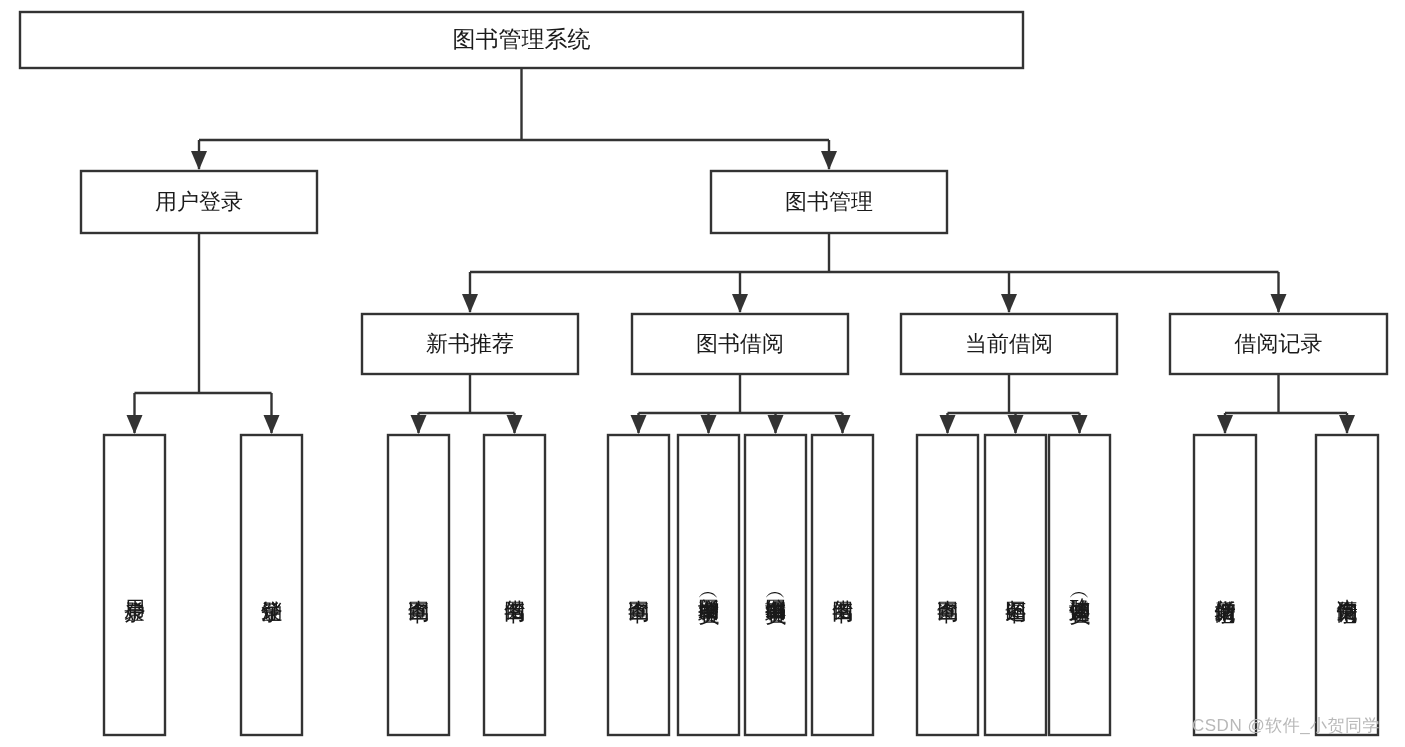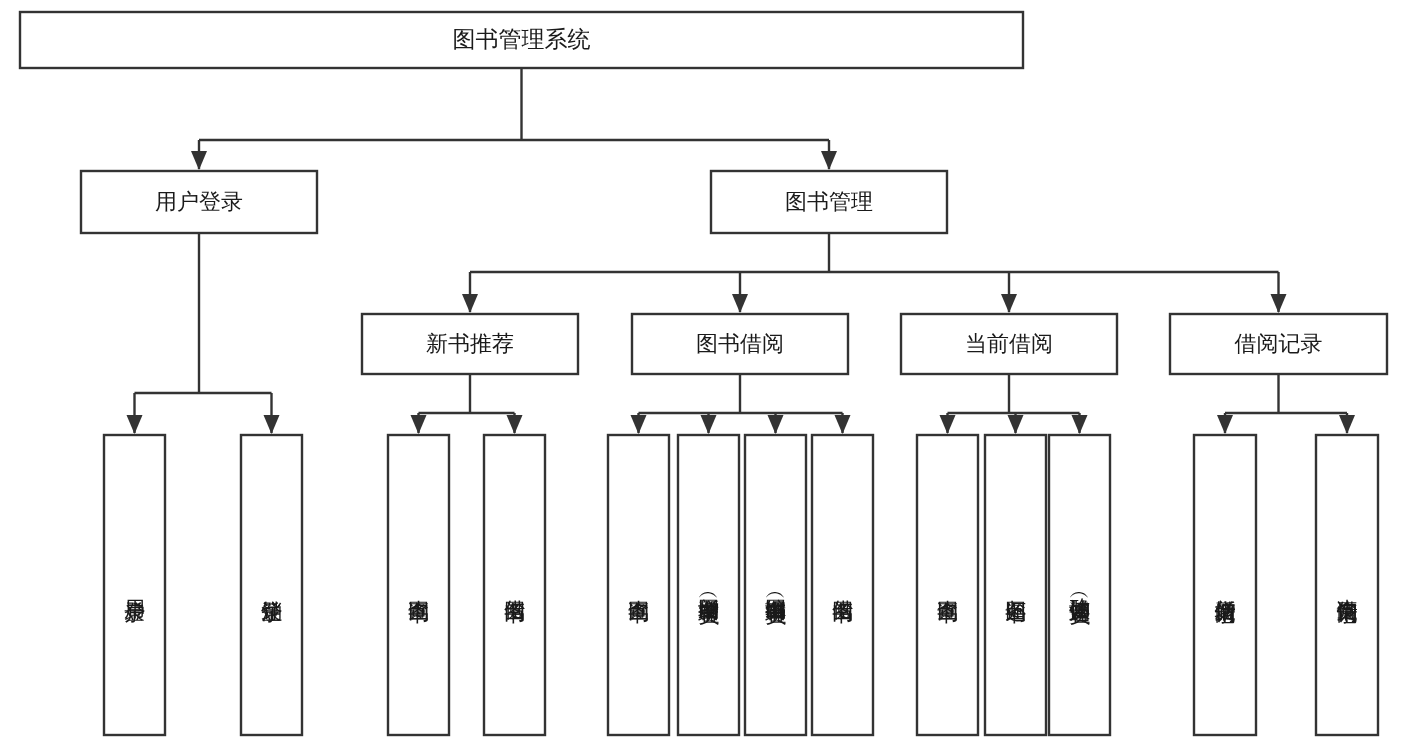--- a/index.html
+++ b/index.html
@@ -194,14 +194,15 @@
       <div class="leaf-label" style="left: 678px; top: 435px; width: 61px; height: 300px;">新增图书（管理员）</div>
       <div class="leaf-label" style="left: 745px; top: 435px; width: 61px; height: 300px;">编辑图书（管理员）</div>
       <div class="leaf-label" style="left: 812px; top: 435px; width: 61px; height: 300px;">借阅图书</div>
       <div class="leaf-label" style="left: 917px; top: 435px; width: 61px; height: 300px;">查询图书</div>
       <div class="leaf-label" style="left: 985px; top: 435px; width: 61px; height: 300px;">归还图书</div>
       <div class="leaf-label" style="left: 1049px; top: 435px; width: 61px; height: 300px;">确认归还（管理员）</div>
       <div class="leaf-label" style="left: 1194px; top: 435px; width: 62px; height: 300px;">新增借阅记录</div>
       <div class="leaf-label" style="left: 1316px; top: 435px; width: 62px; height: 300px;">查询借阅记录</div>
     </div>
 
+  <div class="watermark" style="left:1192px; top:714px;">CSDN @软件_小贺同学</div>
 
 </div>
 
 </body></html>

